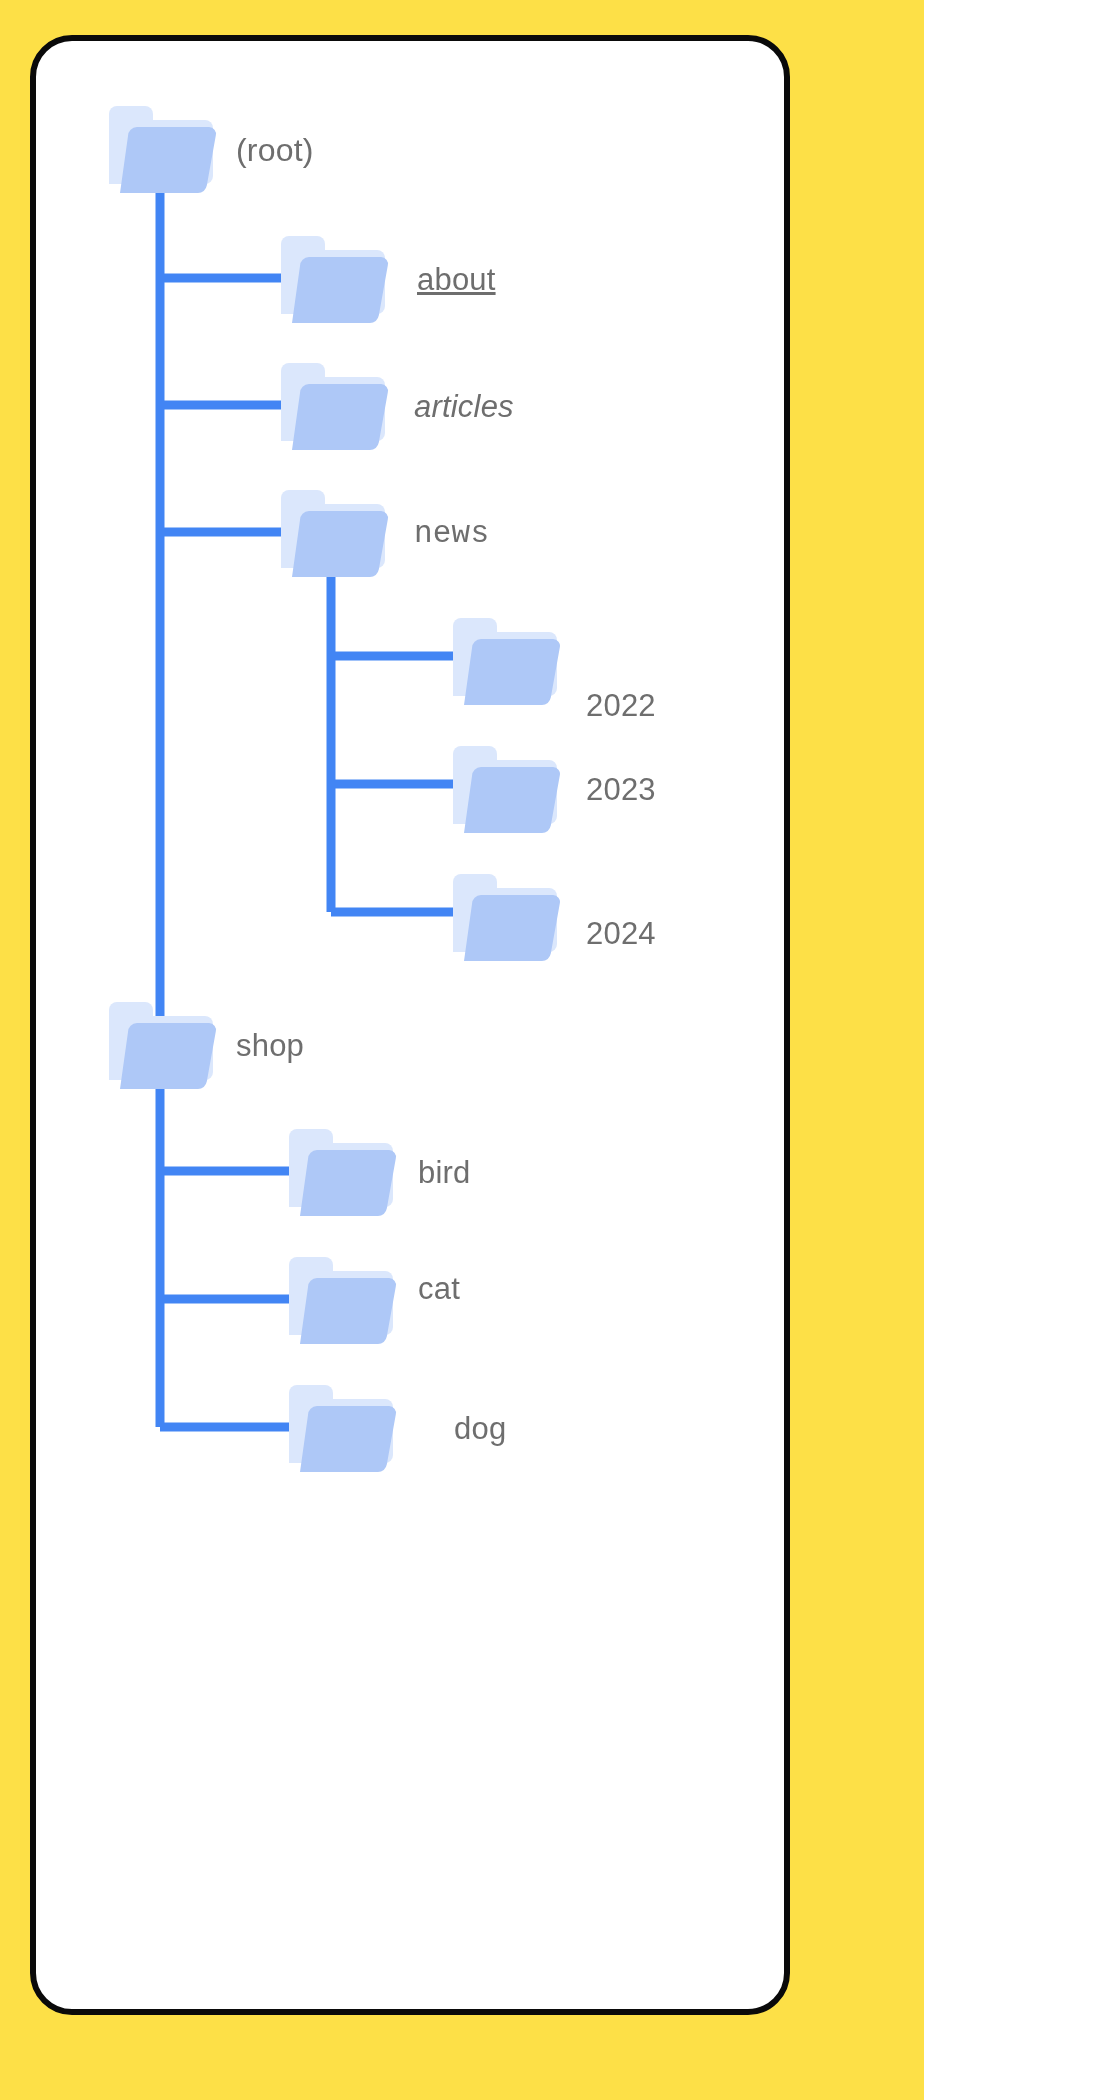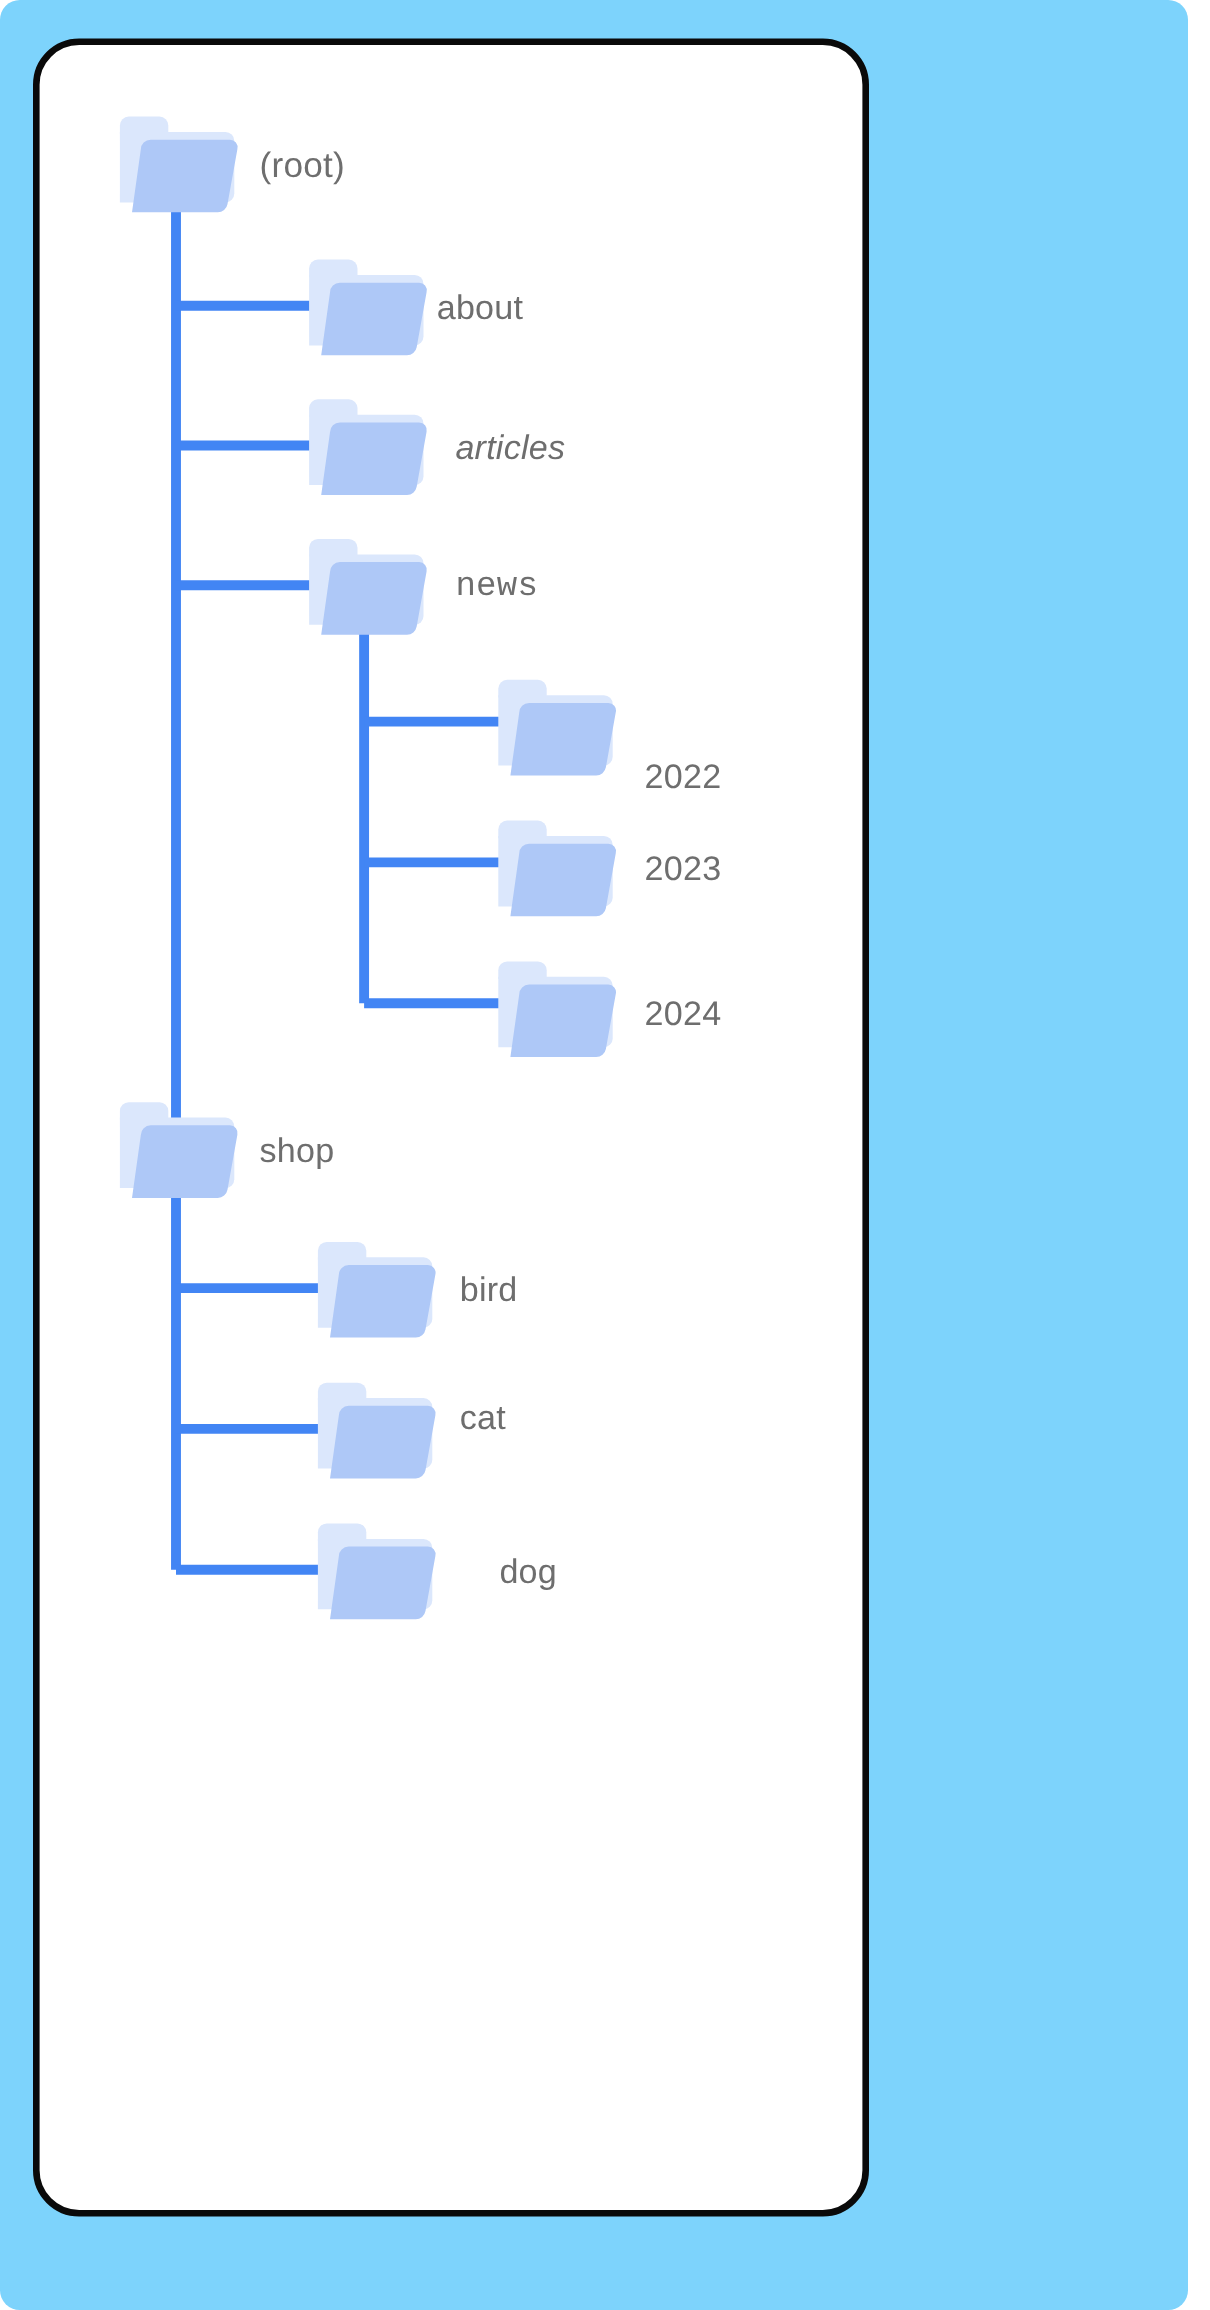--- a/index.html
+++ b/index.html
@@ -1,18 +1,18 @@
 <!DOCTYPE html>
 <html><head>
 <meta charset="utf-8">
 <style>
   html,body{margin:0;padding:0;background:#ffffff;}
   body{width:1100px;height:2100px;font-family:"Liberation Sans",sans-serif;}
 
-  #stage{position:relative;width:1080px;height:2100px;overflow:hidden;background:#7dd3fc;border-radius:18px;}
+  #stage{position:relative;width:924px;height:2100px;overflow:hidden;background:#fde047;}
 
   
   .card{
     position:absolute;
     left:30px; top:35px;
     width:760px; height:1980px;
     background:#ffffff;
     border:6px solid #0a0a0a;
     border-radius:42px;
     box-sizing:border-box;
@@ -76,21 +76,21 @@
     </svg>
     <div class="label lbl-lg" style="left:133px;top:32px;">(root)</div>
   </div>
 
   <div class="node" style="left:275px;top:230px;">
     <svg class="folder" viewBox="0 0 118 96" xmlns="http://www.w3.org/2000/svg">
       <path d="M6 14 a8 8 0 0 1 8-8 h28 a8 8 0 0 1 8 8 v8 h-44 z" fill="#dbe7fc"></path>
       <path d="M6 20 h96 a8 8 0 0 1 8 8 v48 a8 8 0 0 1 -8 8 h-96 a0 0 0 0 1 0 0 z" fill="#dbe7fc"></path>
       <path d="M25 36 a9 9 0 0 1 9-9 h72 a7 7 0 0 1 6.8 8.6 l-9 50 a9 9 0 0 1 -8.8 7.4 h-78 z" fill="#aec8f7"></path>
     </svg>
-    <div class="label lbl-md" style="left:122px;top:32px;">about</div>
+    <div class="label lbl-md" style="left:142px;top:32px;text-decoration:underline;">about</div>
   </div>
 
   <div class="node" style="left:275px;top:357px;">
     <svg class="folder" viewBox="0 0 118 96" xmlns="http://www.w3.org/2000/svg">
       <path d="M6 14 a8 8 0 0 1 8-8 h28 a8 8 0 0 1 8 8 v8 h-44 z" fill="#dbe7fc"></path>
       <path d="M6 20 h96 a8 8 0 0 1 8 8 v48 a8 8 0 0 1 -8 8 h-96 a0 0 0 0 1 0 0 z" fill="#dbe7fc"></path>
       <path d="M25 36 a9 9 0 0 1 9-9 h72 a7 7 0 0 1 6.8 8.6 l-9 50 a9 9 0 0 1 -8.8 7.4 h-78 z" fill="#aec8f7"></path>
     </svg>
     <div class="label lbl-md" style="left:139px;top:32px;font-style:italic;">articles</div>
   </div>
@@ -121,21 +121,21 @@
     </svg>
     <div class="label lbl-md" style="left:139px;top:32px;text-align:right;">2023</div>
   </div>
 
   <div class="node" style="left:447px;top:868px;">
     <svg class="folder" viewBox="0 0 118 96" xmlns="http://www.w3.org/2000/svg">
       <path d="M6 14 a8 8 0 0 1 8-8 h28 a8 8 0 0 1 8 8 v8 h-44 z" fill="#dbe7fc"></path>
       <path d="M6 20 h96 a8 8 0 0 1 8 8 v48 a8 8 0 0 1 -8 8 h-96 a0 0 0 0 1 0 0 z" fill="#dbe7fc"></path>
       <path d="M25 36 a9 9 0 0 1 9-9 h72 a7 7 0 0 1 6.8 8.6 l-9 50 a9 9 0 0 1 -8.8 7.4 h-78 z" fill="#aec8f7"></path>
     </svg>
-    <div class="label lbl-md" style="left:139px;top:36px;">2024</div>
+    <div class="label lbl-md" style="left:139px;top:48px;">2024</div>
   </div>
 
   <div class="node" style="left:103px;top:996px;">
     <svg class="folder" viewBox="0 0 118 96" xmlns="http://www.w3.org/2000/svg">
       <path d="M6 14 a8 8 0 0 1 8-8 h28 a8 8 0 0 1 8 8 v8 h-44 z" fill="#dbe7fc"></path>
       <path d="M6 20 h96 a8 8 0 0 1 8 8 v48 a8 8 0 0 1 -8 8 h-96 a0 0 0 0 1 0 0 z" fill="#dbe7fc"></path>
       <path d="M25 36 a9 9 0 0 1 9-9 h72 a7 7 0 0 1 6.8 8.6 l-9 50 a9 9 0 0 1 -8.8 7.4 h-78 z" fill="#aec8f7"></path>
     </svg>
     <div class="label lbl-md" style="left:133px;top:32px;">shop</div>
   </div>

